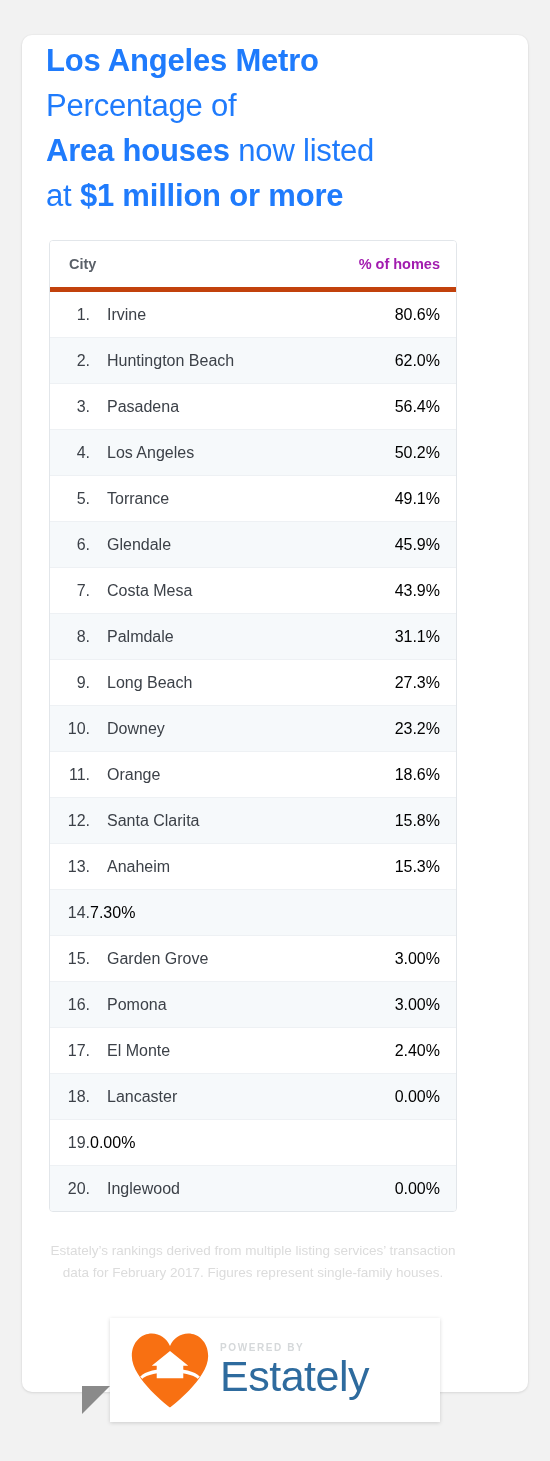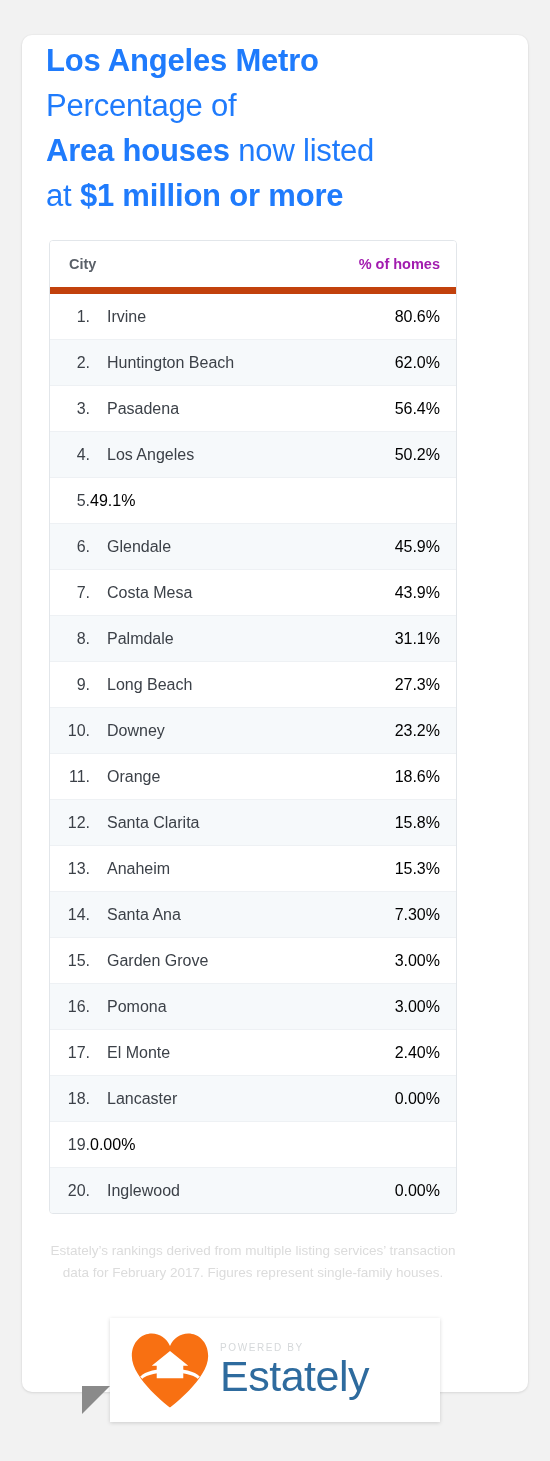--- a/index.html
+++ b/index.html
@@ -49,21 +49,21 @@
     width: 406px;
     border: 1px solid #e2e6ea;
     border-radius: 4px;
     background: #ffffff;
     overflow: hidden;
   }
   .thead {
     display: flex;
     align-items: center;
     height: 46px;
-    border-bottom: 7px solid #c2410c;
+    border-bottom: 5px solid #c2410c;
     background: #ffffff;
   }
   .thead .th-city {
     flex: 1;
     padding-left: 19px;
     font-size: 14.5px;
     font-weight: 700;
     color: #5a6068;
   }
   .thead .th-pct {
@@ -147,21 +147,21 @@
   #logo-text-block {
     margin-left: 8px;
     display: flex;
     flex-direction: column;
     justify-content: center;
   }
   #powered-by {
     font-size: 10px;
     letter-spacing: 1.6px;
     color: #d5d8da;
-    font-weight: 400;
+    font-weight: 700;
     margin-bottom: 2px;
   }
   #estately-wordmark {
     font-size: 43px;
     font-weight: 300;
     color: #2e6b9e;
     letter-spacing: -0.5px;
     line-height: 1;
   }
 </style>
@@ -202,20 +202,21 @@
         <div class="city">Pasadena</div>
         <div class="pct">56.4%</div>
       </div>
       <div class="trow alt">
         <div class="rank">4.</div>
         <div class="city">Los Angeles</div>
         <div class="pct">50.2%</div>
       </div>
       <div class="trow">
         <div class="rank">5.</div>
+        <div class="city">Torrance</div>
         <div class="pct">49.1%</div>
       </div>
       <div class="trow alt">
         <div class="rank">6.</div>
         <div class="city">Glendale</div>
         <div class="pct">45.9%</div>
       </div>
       <div class="trow">
         <div class="rank">7.</div>
         <div class="city">Costa Mesa</div>
@@ -246,21 +247,20 @@
         <div class="city">Santa Clarita</div>
         <div class="pct">15.8%</div>
       </div>
       <div class="trow">
         <div class="rank">13.</div>
         <div class="city">Anaheim</div>
         <div class="pct">15.3%</div>
       </div>
       <div class="trow alt">
         <div class="rank">14.</div>
-        <div class="city">Santa Ana</div>
         <div class="pct">7.30%</div>
       </div>
       <div class="trow">
         <div class="rank">15.</div>
         <div class="city">Garden Grove</div>
         <div class="pct">3.00%</div>
       </div>
       <div class="trow alt">
         <div class="rank">16.</div>
         <div class="city">Pomona</div>

